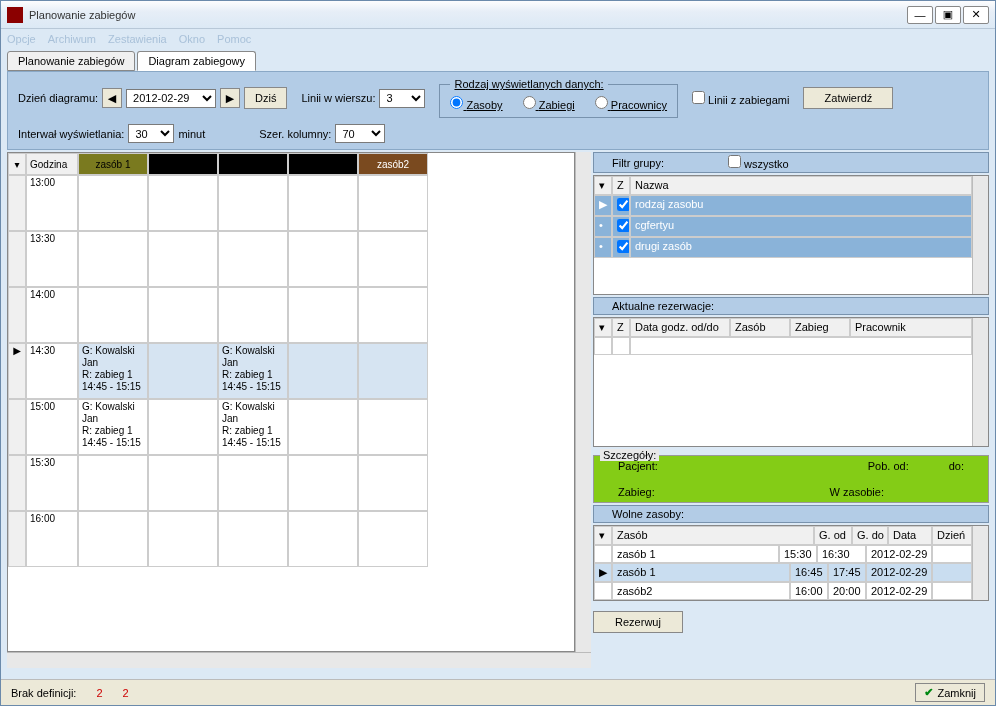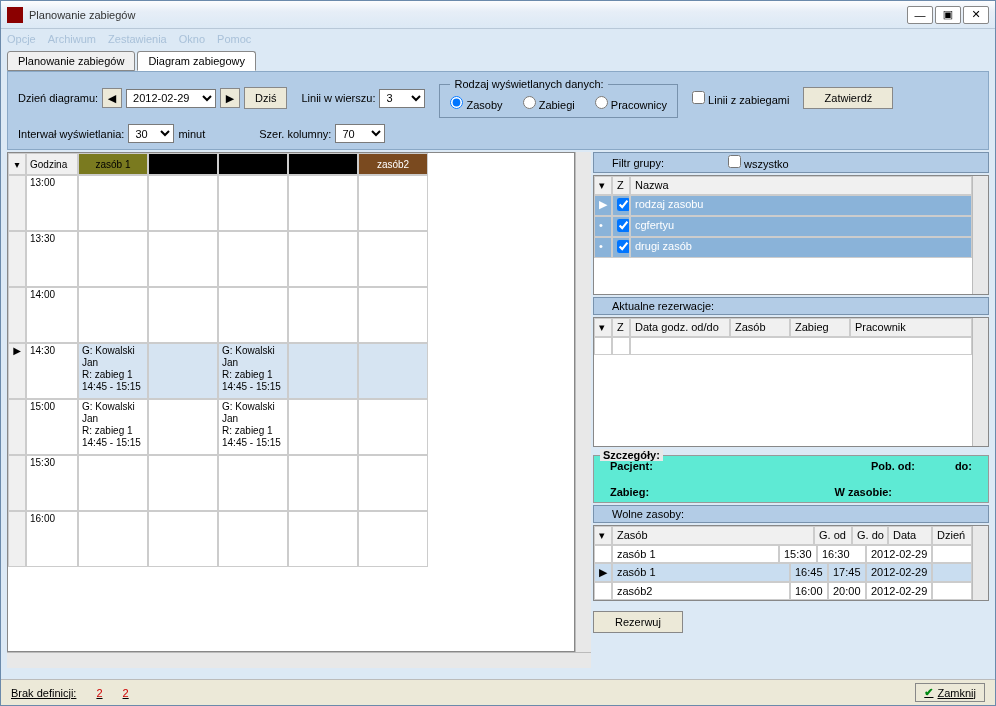--- a/index.html
+++ b/index.html
@@ -16,21 +16,21 @@
   .tabs { display: flex; background: #dce9f5; padding: 2px 6px 0 6px; }
   .tab { padding: 3px 10px; border: 1px solid #888; background: #f0f0f0; margin-right: 2px; border-top-left-radius: 3px; border-top-right-radius: 3px; cursor: pointer; }
   .tab.active { background: #fff; border-bottom: 1px solid #fff; position: relative; z-index: 2; }
   
   .toolbar { background: #b3cce6; padding: 6px 10px; display: flex; flex-wrap: wrap; gap: 6px 14px; align-items: center; border: 1px solid #8aa8c6; margin: 0 6px; }
   .toolbar label { white-space: nowrap; }
   select, input[type=text] { border: 1px solid #7a7a7a; background: #fff; height: 19px; font-size: 11px; padding: 0 2px; }
   .nav-btn { width: 20px; height: 20px; border: 1px solid #888; background: #ece9d8; cursor: pointer; display: inline-flex; align-items: center; justify-content: center; }
   .btn { border: 1px solid #888; background: #ece9d8; padding: 2px 10px; cursor: pointer; height: 22px; }
   
-  .fieldset-inline { border: 1px solid #7892ad; padding: 4px 10px 6px 10px; display: inline-block; }
+  .fieldset-inline { border: 1px solid #7892ad; padding: 4px 10px 6px 10px; display: inline-block; text-decoration: underline; }
   .fieldset-inline legend { padding: 0 4px; }
   .radio-group { display: flex; gap: 20px; margin-top: 2px; }
   
   .main-area { display: flex; margin: 2px 6px; gap: 2px; height: 560px; }
   .left-panel { width: 584px; display: flex; flex-direction: column; }
   .right-panel { flex: 1; display: flex; flex-direction: column; gap: 2px; }
   
   .schedule-wrap { border: 1px solid #888; background: #fff; position: relative; flex: 1; overflow: hidden; }
   .schedule-grid { display: grid; grid-template-columns: 18px 52px 70px 70px 70px 70px 70px; }
   .sg-cell { border: 1px solid #ccc; min-height: 22px; display: flex; align-items: center; padding: 1px 3px; font-size: 10px; overflow: hidden; }
@@ -52,24 +52,24 @@
   .printer-icon::before { content:''; position:absolute; top:-4px; left:2px; width:10px; height:4px; border:1px solid #333; background:#fff;}
   
   .panel-header { background: #b3cce6; padding: 2px 18px; border: 1px solid #7892ad; }
   .grid-panel { border: 1px solid #888; background: #fff; }
   .grid-header-row { display: flex; background: #f0f0f0; }
   .grid-header-cell, .grid-cell { border: 1px solid #ccc; padding: 2px 4px; font-size: 11px; overflow: hidden; white-space: nowrap; }
   .grid-row { display: flex; }
   .grid-row.sel { background: #8ab3d9; color: #fff; }
   .grid-row.sel2 { background: #c9ddf0; }
   
-  .details-box { border: 1px solid #999; padding: 4px 16px; background: #5eead4; font-size: 11px; position:relative;font-weight:bold; }
+  .details-box { border: 1px solid #999; padding: 4px 24px; background: #84cc16; font-size: 11px; position:relative; }
   .details-box .legend { position:absolute; top:-7px; left:6px; background:#e8e8e8; padding:0 3px; }
   
-  .footer { position: absolute; bottom: 0; left: 0; right: 0; height: 26px; background: #ece9d8; border-top: 1px solid #bbb; display: flex; align-items: center; padding: 0 10px; gap: 20px; text-decoration: underline; }
+  .footer { position: absolute; bottom: 0; left: 0; right: 0; height: 26px; background: #ece9d8; border-top: 1px solid #bbb; display: flex; align-items: center; padding: 0 10px; gap: 20px; }
   .red-num { color: #cc0000; }
   .close-btn { margin-left: auto; display: flex; align-items: center; gap: 4px; padding: 2px 8px; border: 1px solid #888; background: #ece9d8; cursor:pointer;}
   .check-green { color: #008811; font-weight: bold; }
 
   .row-flex { display:flex; align-items:center; gap:4px; }
   
   .w18 { width:18px; flex:none; }
   .checkbox-cell { width:18px; text-align:center; }
 </style>
 </head>

